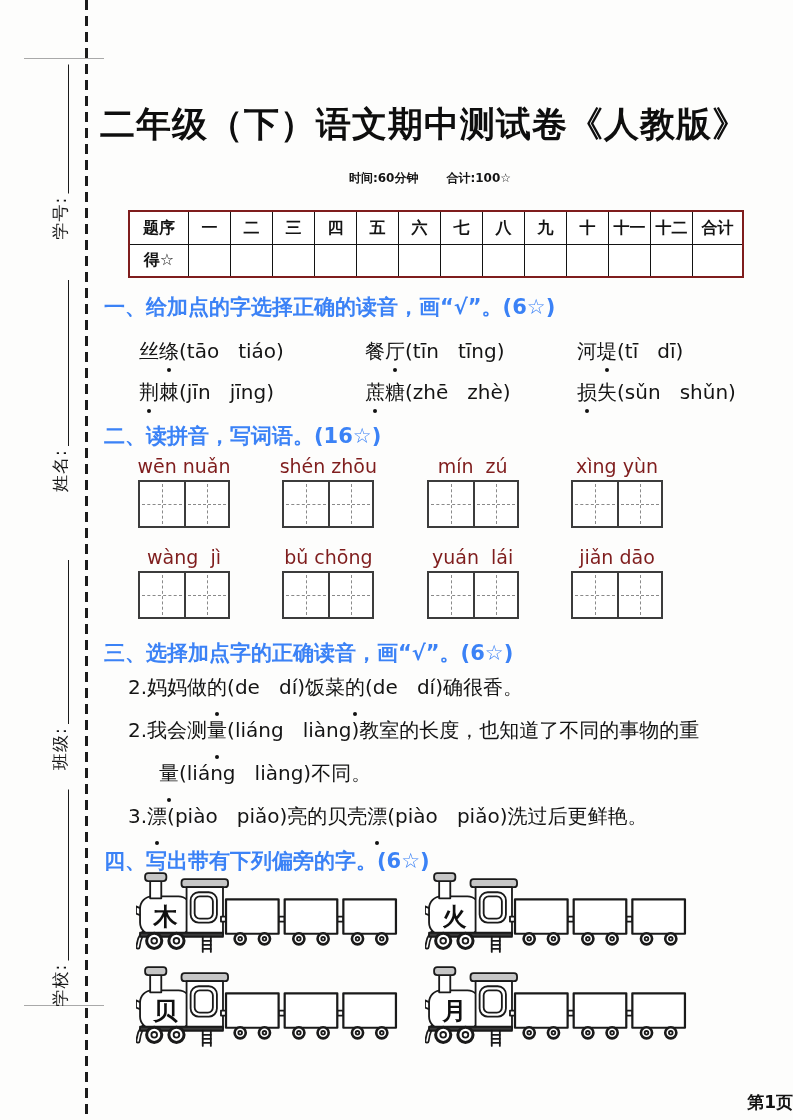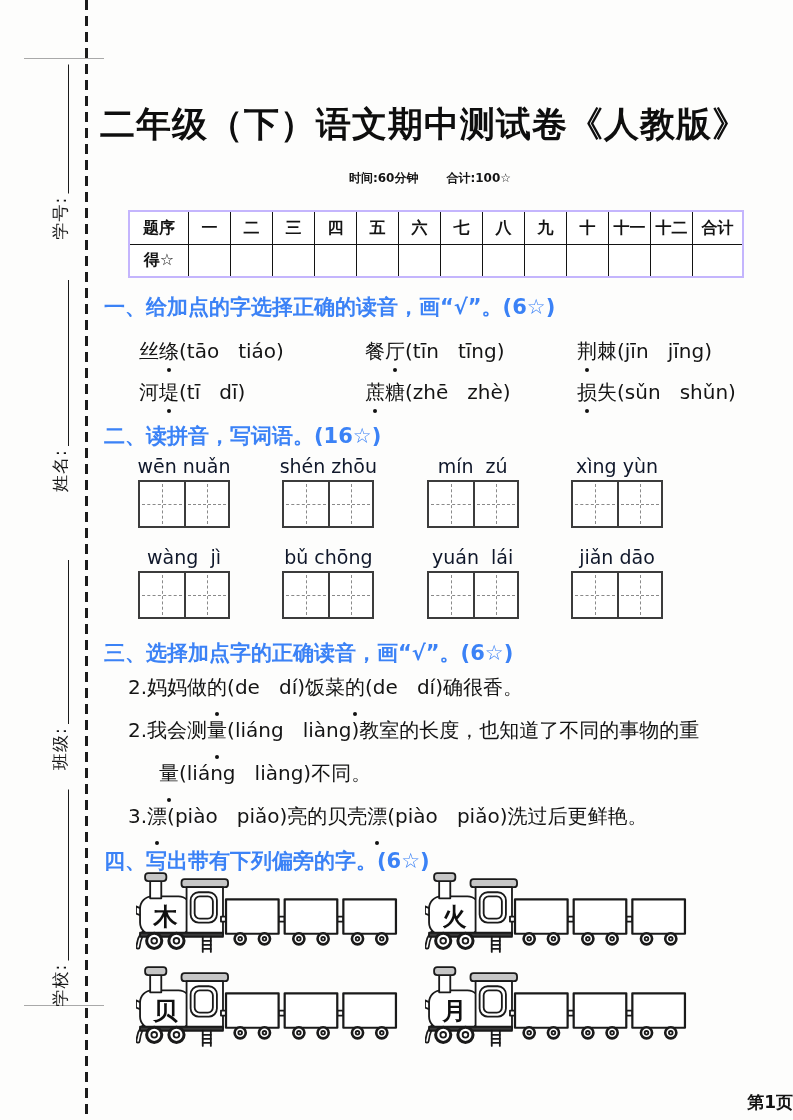--- a/index.html
+++ b/index.html
@@ -44,21 +44,21 @@
   .subtitle {
     position: absolute; left: 100px; top: 170px; width: 660px;
     display: flex; justify-content: center; gap: 28px;
     font-size: 12px; font-weight: 700;
   }
 
   
   .score-table {
     position: absolute; left: 128px; top: 210px;
     display: grid; grid-template-columns: 58px repeat(12, 42px) 50px;
-    border: 2px solid #c4b5fd; background: #fff;
+    border: 2px solid #7f1d1d; background: #fff;
   }
   .st-cell {
     height: 32px; display: flex; align-items: center; justify-content: center;
     font-size: 16px; font-weight: 700;
   }
   .st-cell.bl { border-left: 1px solid #131313; }
   .st-cell.bt { border-top: 1px solid #131313; }
 
   
   .sec-heading {
@@ -81,21 +81,21 @@
     width: 4px; height: 4px; border-radius: 50%; background: #111;
   }
 
   
   .s2-grid {
     position: absolute; left: 137px; top: 455px; width: 527px;
     display: grid; grid-template-columns: repeat(4, 94px);
     justify-content: space-between; row-gap: 18px;
   }
   .pz-group { display: flex; flex-direction: column; align-items: center; }
-  .pinyin { font-size: 19px; height: 25px; white-space: pre; color: #0f172a; }
+  .pinyin { font-size: 19px; height: 25px; white-space: pre; color: #7f1d1d; }
   .pz-box { display: flex; border: 2px solid #3c3c3c; background: #fff; }
   .pz-cell { width: 44px; height: 44px; position: relative; }
   .pz-cell + .pz-cell { border-left: 2px solid #3c3c3c; }
   .pz-cell::before {
     content: ""; position: absolute; left: 50%; top: 2px; bottom: 2px;
     border-left: 1px dashed #8a8a8a;
   }
   .pz-cell::after {
     content: ""; position: absolute; top: 50%; left: 2px; right: 2px;
     border-top: 1px dashed #8a8a8a;
@@ -181,22 +181,22 @@
       <div class="st-cell bl bt"></div>
       <div class="st-cell bl bt"></div>
       <div class="st-cell bl bt"></div>
       <div class="st-cell bl bt"></div>
     </div>
 
   <div class="sec-heading h1">一、给加点的字选择正确的读音，画“√”。(6☆)</div>
   <div class="s1-items">
       <span class="s1-item"><span>丝</span><span class="dot-under">绦</span><span class="opt">(tāo   tiáo)</span></span>
       <span class="s1-item"><span>餐</span><span class="dot-under">厅</span><span class="opt">(tīn   tīng)</span></span>
+      <span class="s1-item"><span>河</span><span class="dot-under">堤</span><span class="opt">(tī   dī)</span></span>
       <span class="s1-item"><span class="dot-under">荆</span><span>棘</span><span class="opt">(jīn   jīng)</span></span>
-      <span class="s1-item"><span>河</span><span class="dot-under">堤</span><span class="opt">(tī   dī)</span></span>
       <span class="s1-item"><span class="dot-under">蔗</span><span>糖</span><span class="opt">(zhē   zhè)</span></span>
       <span class="s1-item"><span class="dot-under">损</span><span>失</span><span class="opt">(sǔn   shǔn)</span></span>
     </div>
 
   <div class="sec-heading h2">二、读拼音，写词语。(16☆)</div>
   <div class="s2-grid">
       <div class="pz-group">
         <div class="pinyin">wēn nuǎn</div>
         <div class="pz-box">
           <div class="pz-cell"></div>

